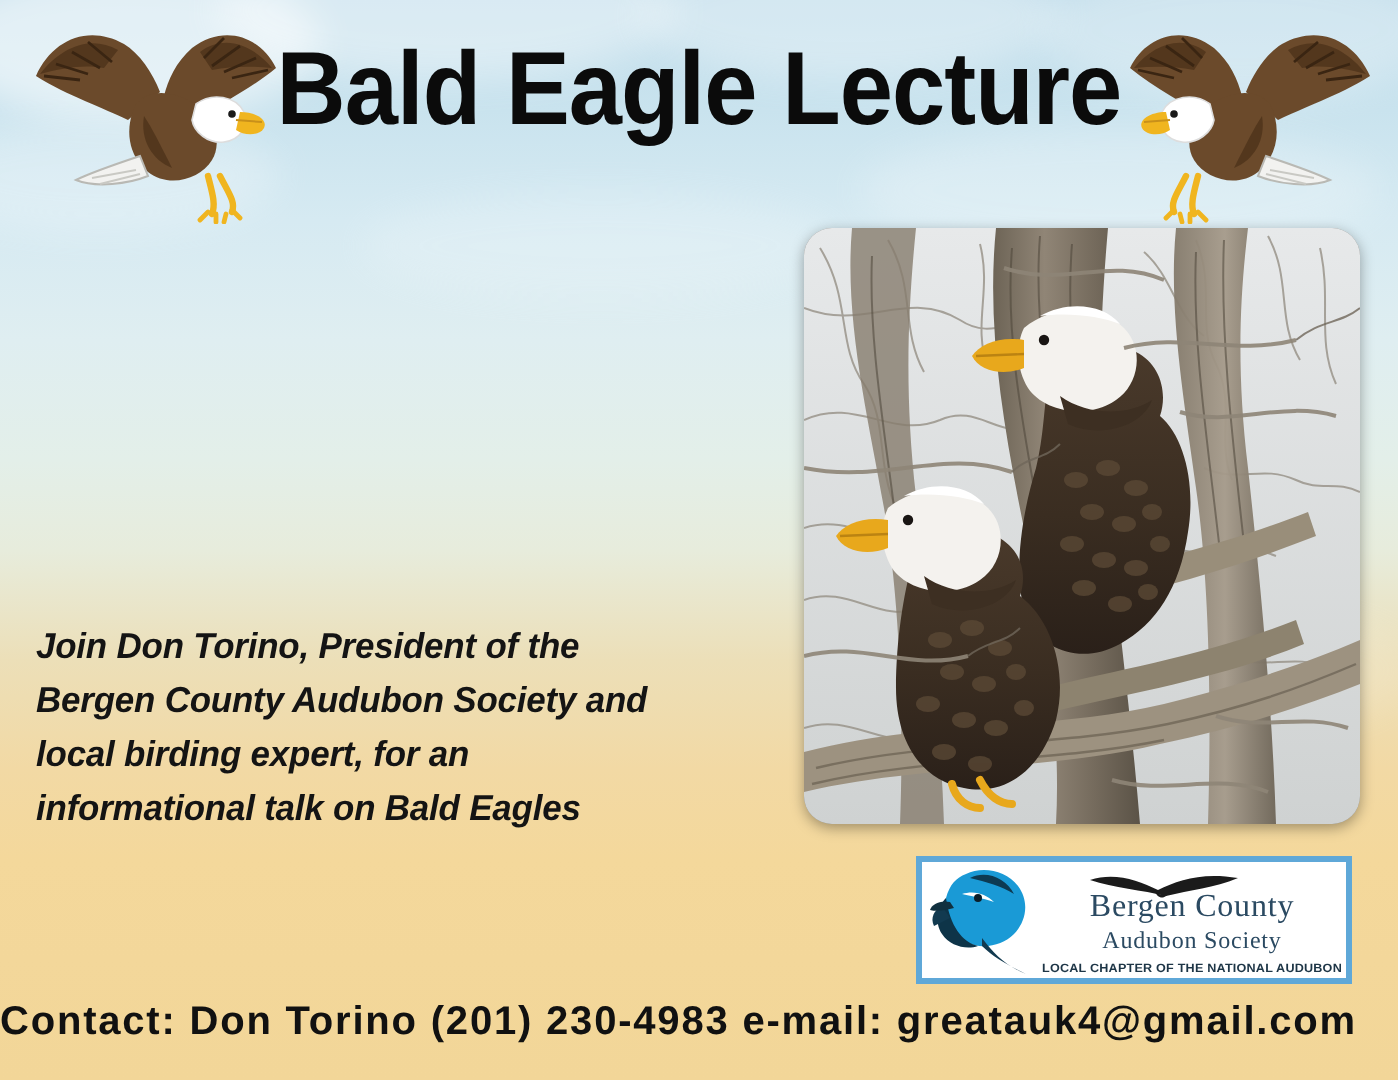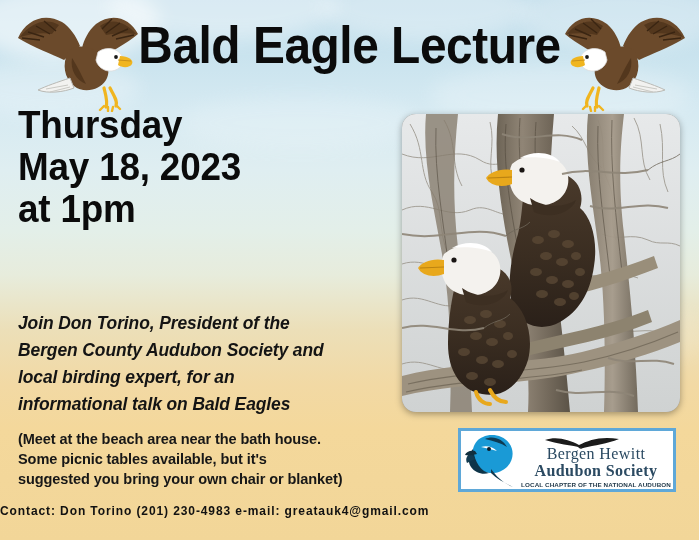--- a/index.html
+++ b/index.html
@@ -152,21 +152,21 @@
 
   
   #contact {
     position: absolute;
     left: 0;
     top: 500px;
     width: 590px;
     text-align: left;
     font-family: "Liberation Sans", sans-serif;
     font-weight: 700;
-    font-size: 12px;
+    font-size: 20px;
     line-height: 22px;
     letter-spacing: 0.9px;
     color: #111;
     white-space: nowrap;
     z-index: 6;
   }
 
   
   #photo {
     position: absolute;
@@ -213,21 +213,21 @@
   #logo .txt {
     position: absolute;
     left: 54px;
     top: 14px;
     width: 162px;
     text-align: center;
     font-family: "Liberation Serif", serif;
     color: #2b4a62;
   }
   #logo .t1 { font-size: 16px; line-height: 17px; letter-spacing: .4px; }
-  #logo .t2 { font-size: 16px; line-height: 17px; letter-spacing: .4px; font-weight: bold; }
+  #logo .t2 { font-size: 12px; line-height: 17px; letter-spacing: .4px; }
   #logo .t3 {
     font-family: "Liberation Sans", sans-serif;
     font-size: 6px;
     font-weight: 700;
     letter-spacing: .1px;
     line-height: 9px;
     margin-top: 2px;
     color: #1d3546;
     transform: scaleX(1.05);
   }
@@ -294,39 +294,29 @@
         <path d="M106 52 L119 53" stroke="#c8901a" stroke-width="1"></path>
         <circle cx="104" cy="49" r="1.9" fill="#1a1a1a"></circle>
         <path d="M92 80 C94 88, 96 94, 94 99 M98 80 C102 88, 106 93, 104 98" stroke="#f0b51f" stroke-width="3.2" fill="none" stroke-linecap="round"></path>
         <path d="M92 98 L88 102 M96 99 L96 103 M104 97 L108 101 M101 99 L100 103" stroke="#f0b51f" stroke-width="2.4" fill="none" stroke-linecap="round"></path>
       </g>
     </svg>
   </div>
 
   <div id="title">Bald Eagle Lecture</div>
 
-  <div id="bigdate">
-    <div class="l">Thursday</div>
-    <div class="l">May 18, 2023</div>
-    <div class="l">at 1pm</div>
-  </div>
 
 
   <div id="blurb">
     <div class="l">Join Don Torino, President of the</div>
     <div class="l">Bergen County Audubon Society and</div>
     <div class="l">local birding expert, for an</div>
     <div class="l">informational talk on Bald Eagles</div>
   </div>
 
-  <div id="note">
-    <div class="l">(Meet at the beach area near the bath house.</div>
-    <div class="l">Some picnic tables available, but it's</div>
-    <div class="l">suggested you bring your own chair or blanket)</div>
-  </div>
 
   <div id="photo">
     <svg viewBox="0 0 278 298" xmlns="http://www.w3.org/2000/svg">
       <defs>
         <linearGradient id="skyg" x1="0" y1="0" x2="0" y2="1">
           <stop offset="0%" stop-color="#e7e9ea"></stop>
           <stop offset="100%" stop-color="#cfd2d2"></stop>
         </linearGradient>
         <linearGradient id="barkg" x1="0" y1="0" x2="1" y2="0">
           <stop offset="0%" stop-color="#6d6456"></stop>
@@ -474,21 +464,21 @@
         <circle cx="24" cy="16" r="2" fill="#0b1d28"></circle>
         <path d="M10 18 C5 17, 1 19, 0 22 C4 23, 8 22, 12 21 Z" fill="#11303f"></path>
       </svg>
 
       <svg class="soar" viewBox="0 0 78 20" xmlns="http://www.w3.org/2000/svg">
         <path d="M2 6 C14 2, 26 6, 36 11 C46 6, 58 2, 76 5 C64 10, 52 11, 40 14 C28 11, 14 10, 2 6 Z" fill="#1b1b1b"></path>
         <path d="M34 11 C36 14, 40 14, 42 11 C40 16, 36 16, 34 11 Z" fill="#1b1b1b"></path>
       </svg>
 
       <div class="txt">
-        <div class="t1">Bergen Hewitt</div>
+        <div class="t1">Bergen County</div>
         <div class="t2">Audubon Society</div>
         <div class="t3">LOCAL CHAPTER OF THE NATIONAL AUDUBON SOCIETY</div>
       </div>
     </div>
   </div>
 
   <div id="contact">Contact:  Don Torino (201) 230-4983 e-mail: greatauk4@gmail.com</div>
 
 </div>
 

